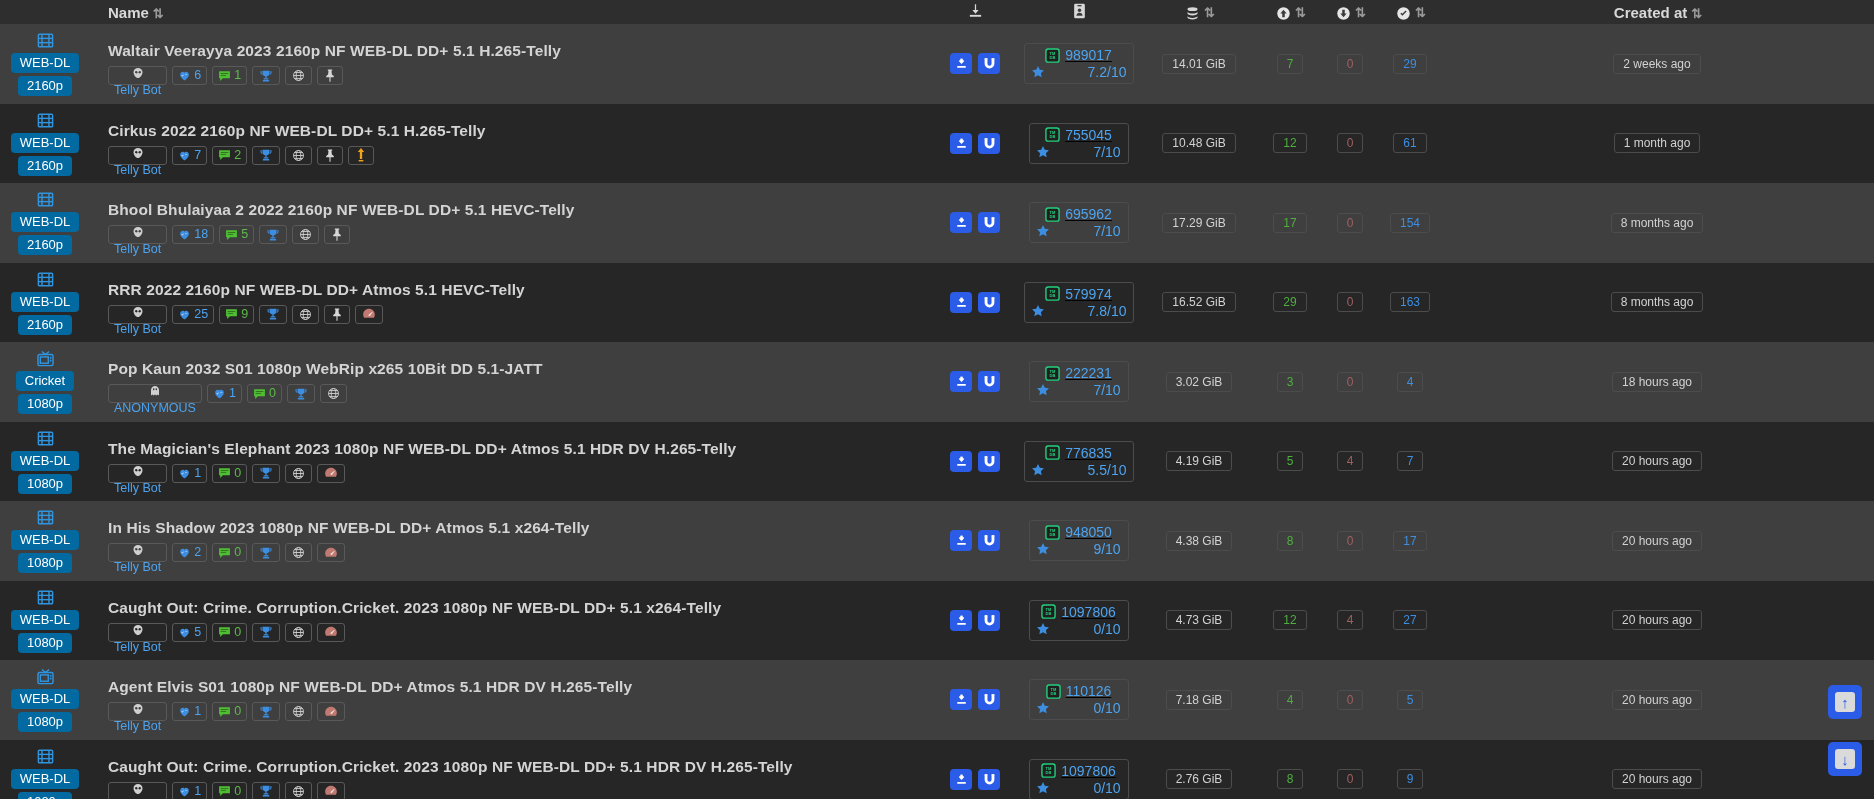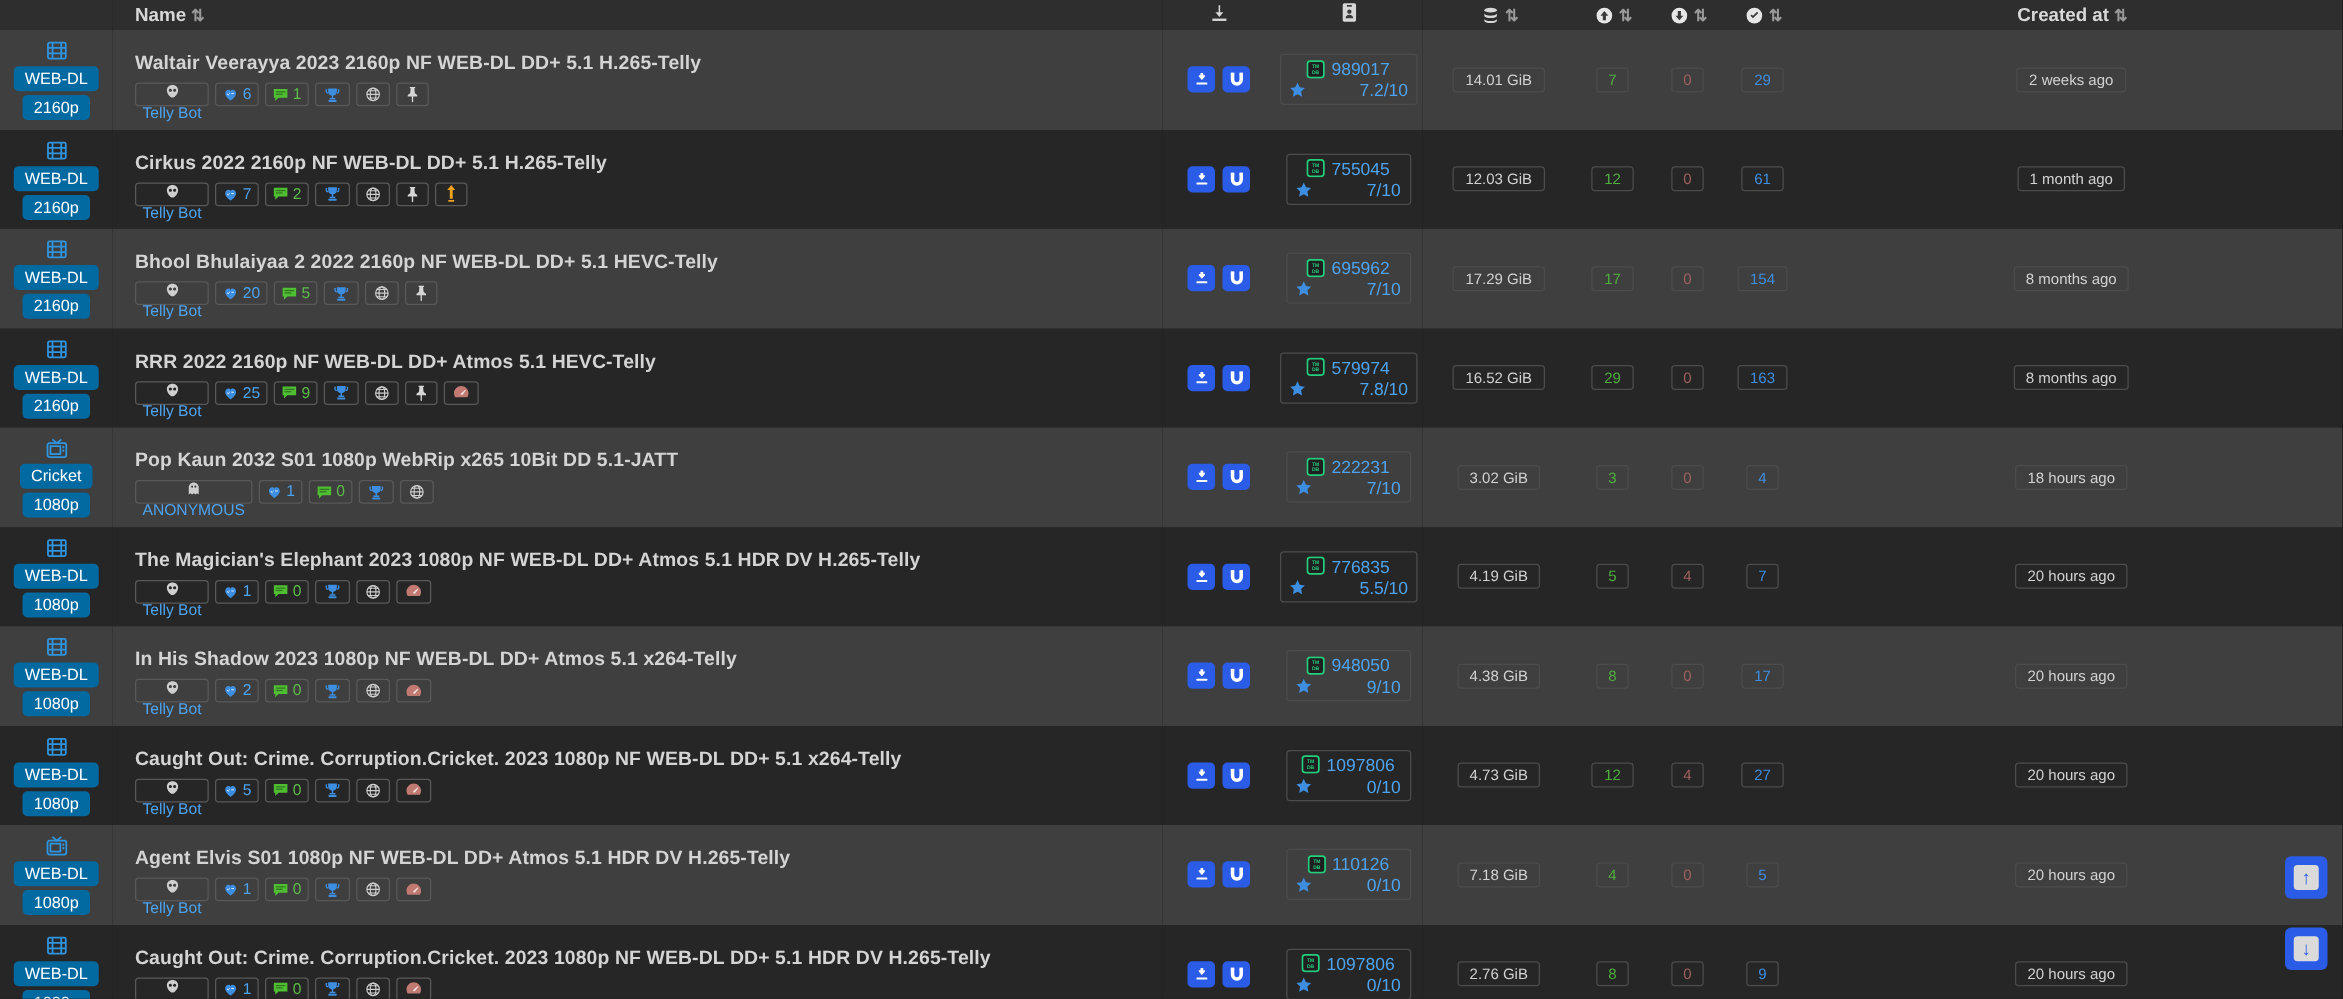--- a/index.html
+++ b/index.html
@@ -73,21 +73,21 @@
     width:22px; height:21px; border-radius:4px; background:#2a5ce8;
     display:flex; align-items:center; justify-content:center; cursor:pointer;
   }
 
   
   .tmdbbox {
     border:1px solid #4c4c4c; border-radius:3px;
     display:inline-flex; flex-direction:column; align-items:center;
     padding:3px 7px 3px 6px; gap:1px;
   }
-  .tmdb-l1 { display:flex; align-items:center; gap:5px; }
+  .tmdb-l1 { display:flex; align-items:center; gap:5px;text-decoration:underline; }
   .tmdb-id { color:#4da3ef; font-size:14px; }
   .tmdb-l2 { display:flex; align-items:center; gap:4px; }
   .tmdb-rt { color:#4da3ef; font-size:14px;margin-left:39px; }
   .cellwrap { display:flex; justify-content:center; align-items:center; }
 
   
   .valbox {
     border:1px solid #4c4c4c; border-radius:3px;
     display:inline-block; padding:2px 9px; font-size:12px; white-space:nowrap;
   }
@@ -457,21 +457,21 @@
                       <path d="M12 1.8l3.1 6.5 7 .9-5.1 4.9 1.3 7-6.3-3.4-6.3 3.4 1.3-7L1.9 9.2l7-.9z"></path>
                     </svg>
                   </span>
                   <span class="tmdb-rt">7/10</span>
                 </div>
               </div>
             </div>
           </td>
           <td>
             <div class="cellwrap">
-              <span class="valbox size">12.03 GiB</span>
+              <span class="valbox size">10.48 GiB</span>
             </div>
           </td>
           <td>
             <div class="cellwrap">
               <span class="valbox seed">12</span>
             </div>
           </td>
           <td>
             <div class="cellwrap">
               <span class="valbox leech">0</span>
@@ -514,21 +514,21 @@
                   </span>
                   <span>Telly Bot</span>
                 </span>
                 <span class="tag hearts">
                   <span class="gl">
                     <svg width="13" height="13" viewBox="0 0 24 24" fill="#3d8ee0">
                       <path d="M12 21s-8-4.9-8-10.4C4 7.2 6.3 5 9 5c1.7 0 3 .9 3 2.2C12 5.9 13.3 5 15 5c2.7 0 5 2.2 5 5.6C20 16.1 12 21 12 21z"></path>
                       <path d="M11 10h-.8l-1 2.4-1-1.2H6.5v1.3h1l1.3 1.7 1.1-2.6h1.1zm2 0h4v1.3h-4z" fill="#cfe6fb"></path>
                     </svg>
                   </span>
-                  <span>20</span>
+                  <span>18</span>
                 </span>
                 <span class="tag comments">
                   <span class="gl">
                     <svg width="13" height="12" viewBox="0 0 24 22" fill="#4fbe33">
                       <path d="M2 2h20v13H9l-5 5v-5H2z"></path>
                       <rect x="5" y="5.5" width="14" height="1.7" fill="#2f6f1f"></rect>
                       <rect x="5" y="9" width="10" height="1.7" fill="#2f6f1f"></rect>
                     </svg>
                   </span>
                   <span>5</span>

